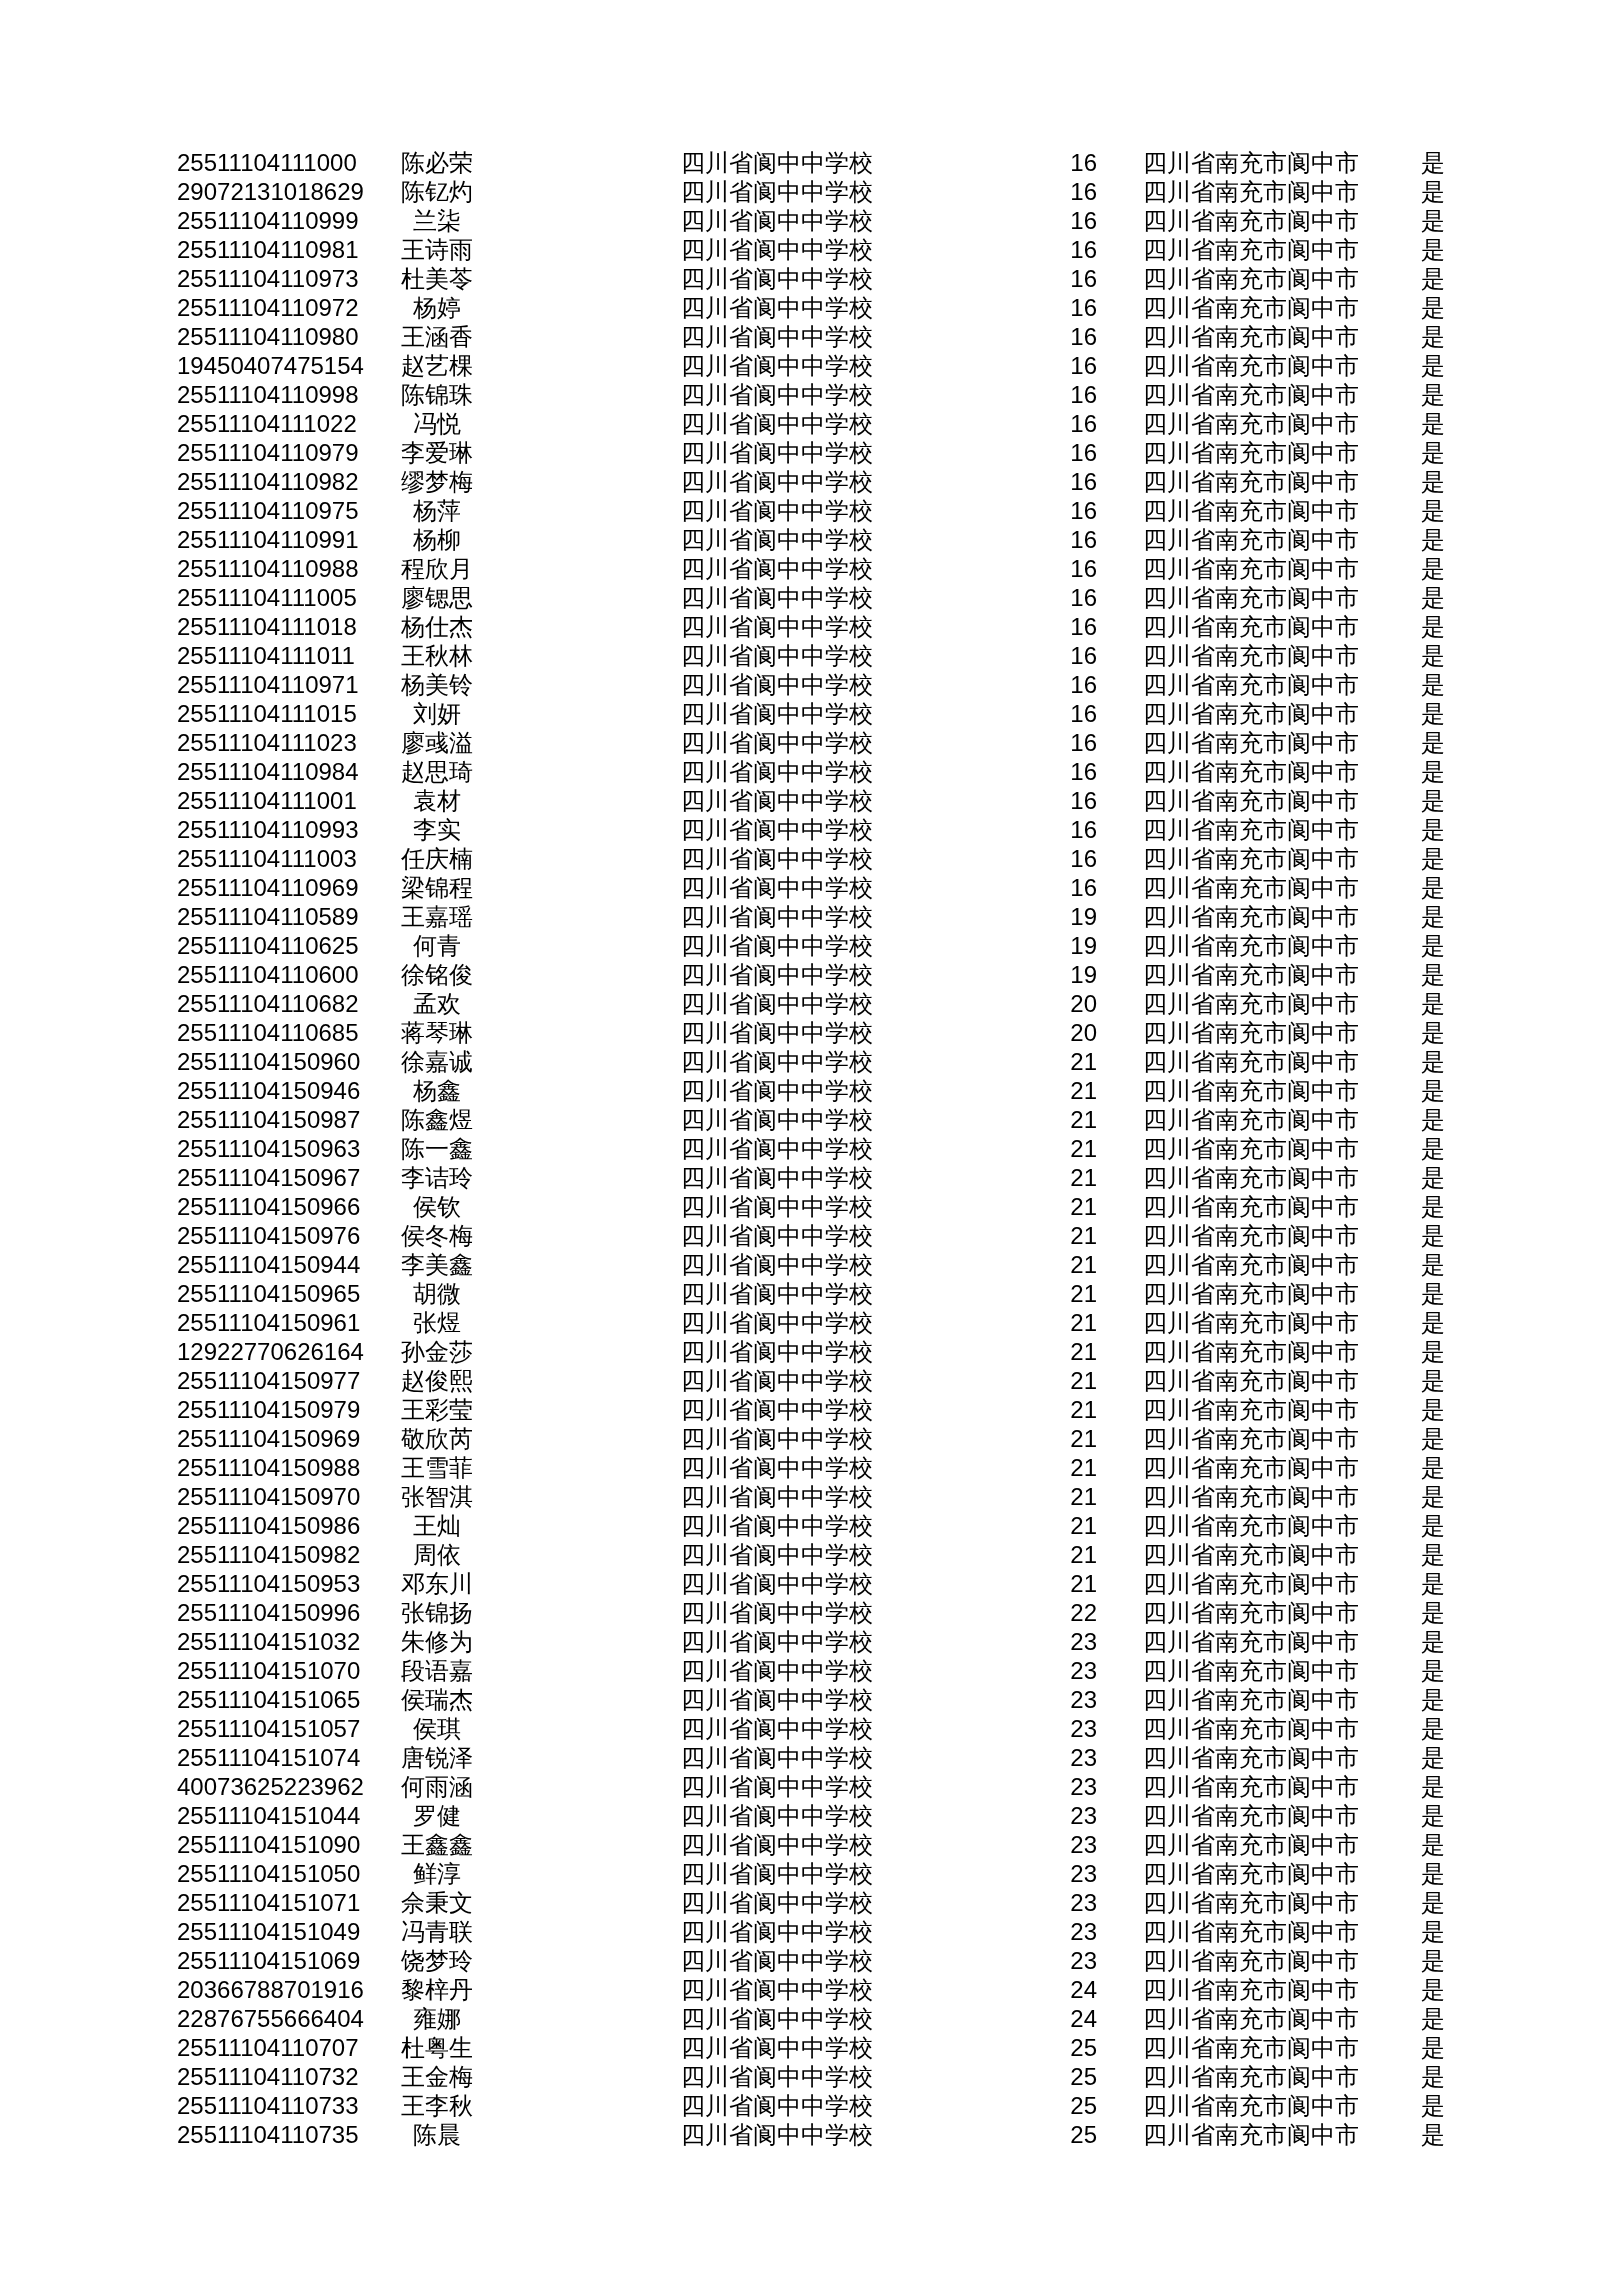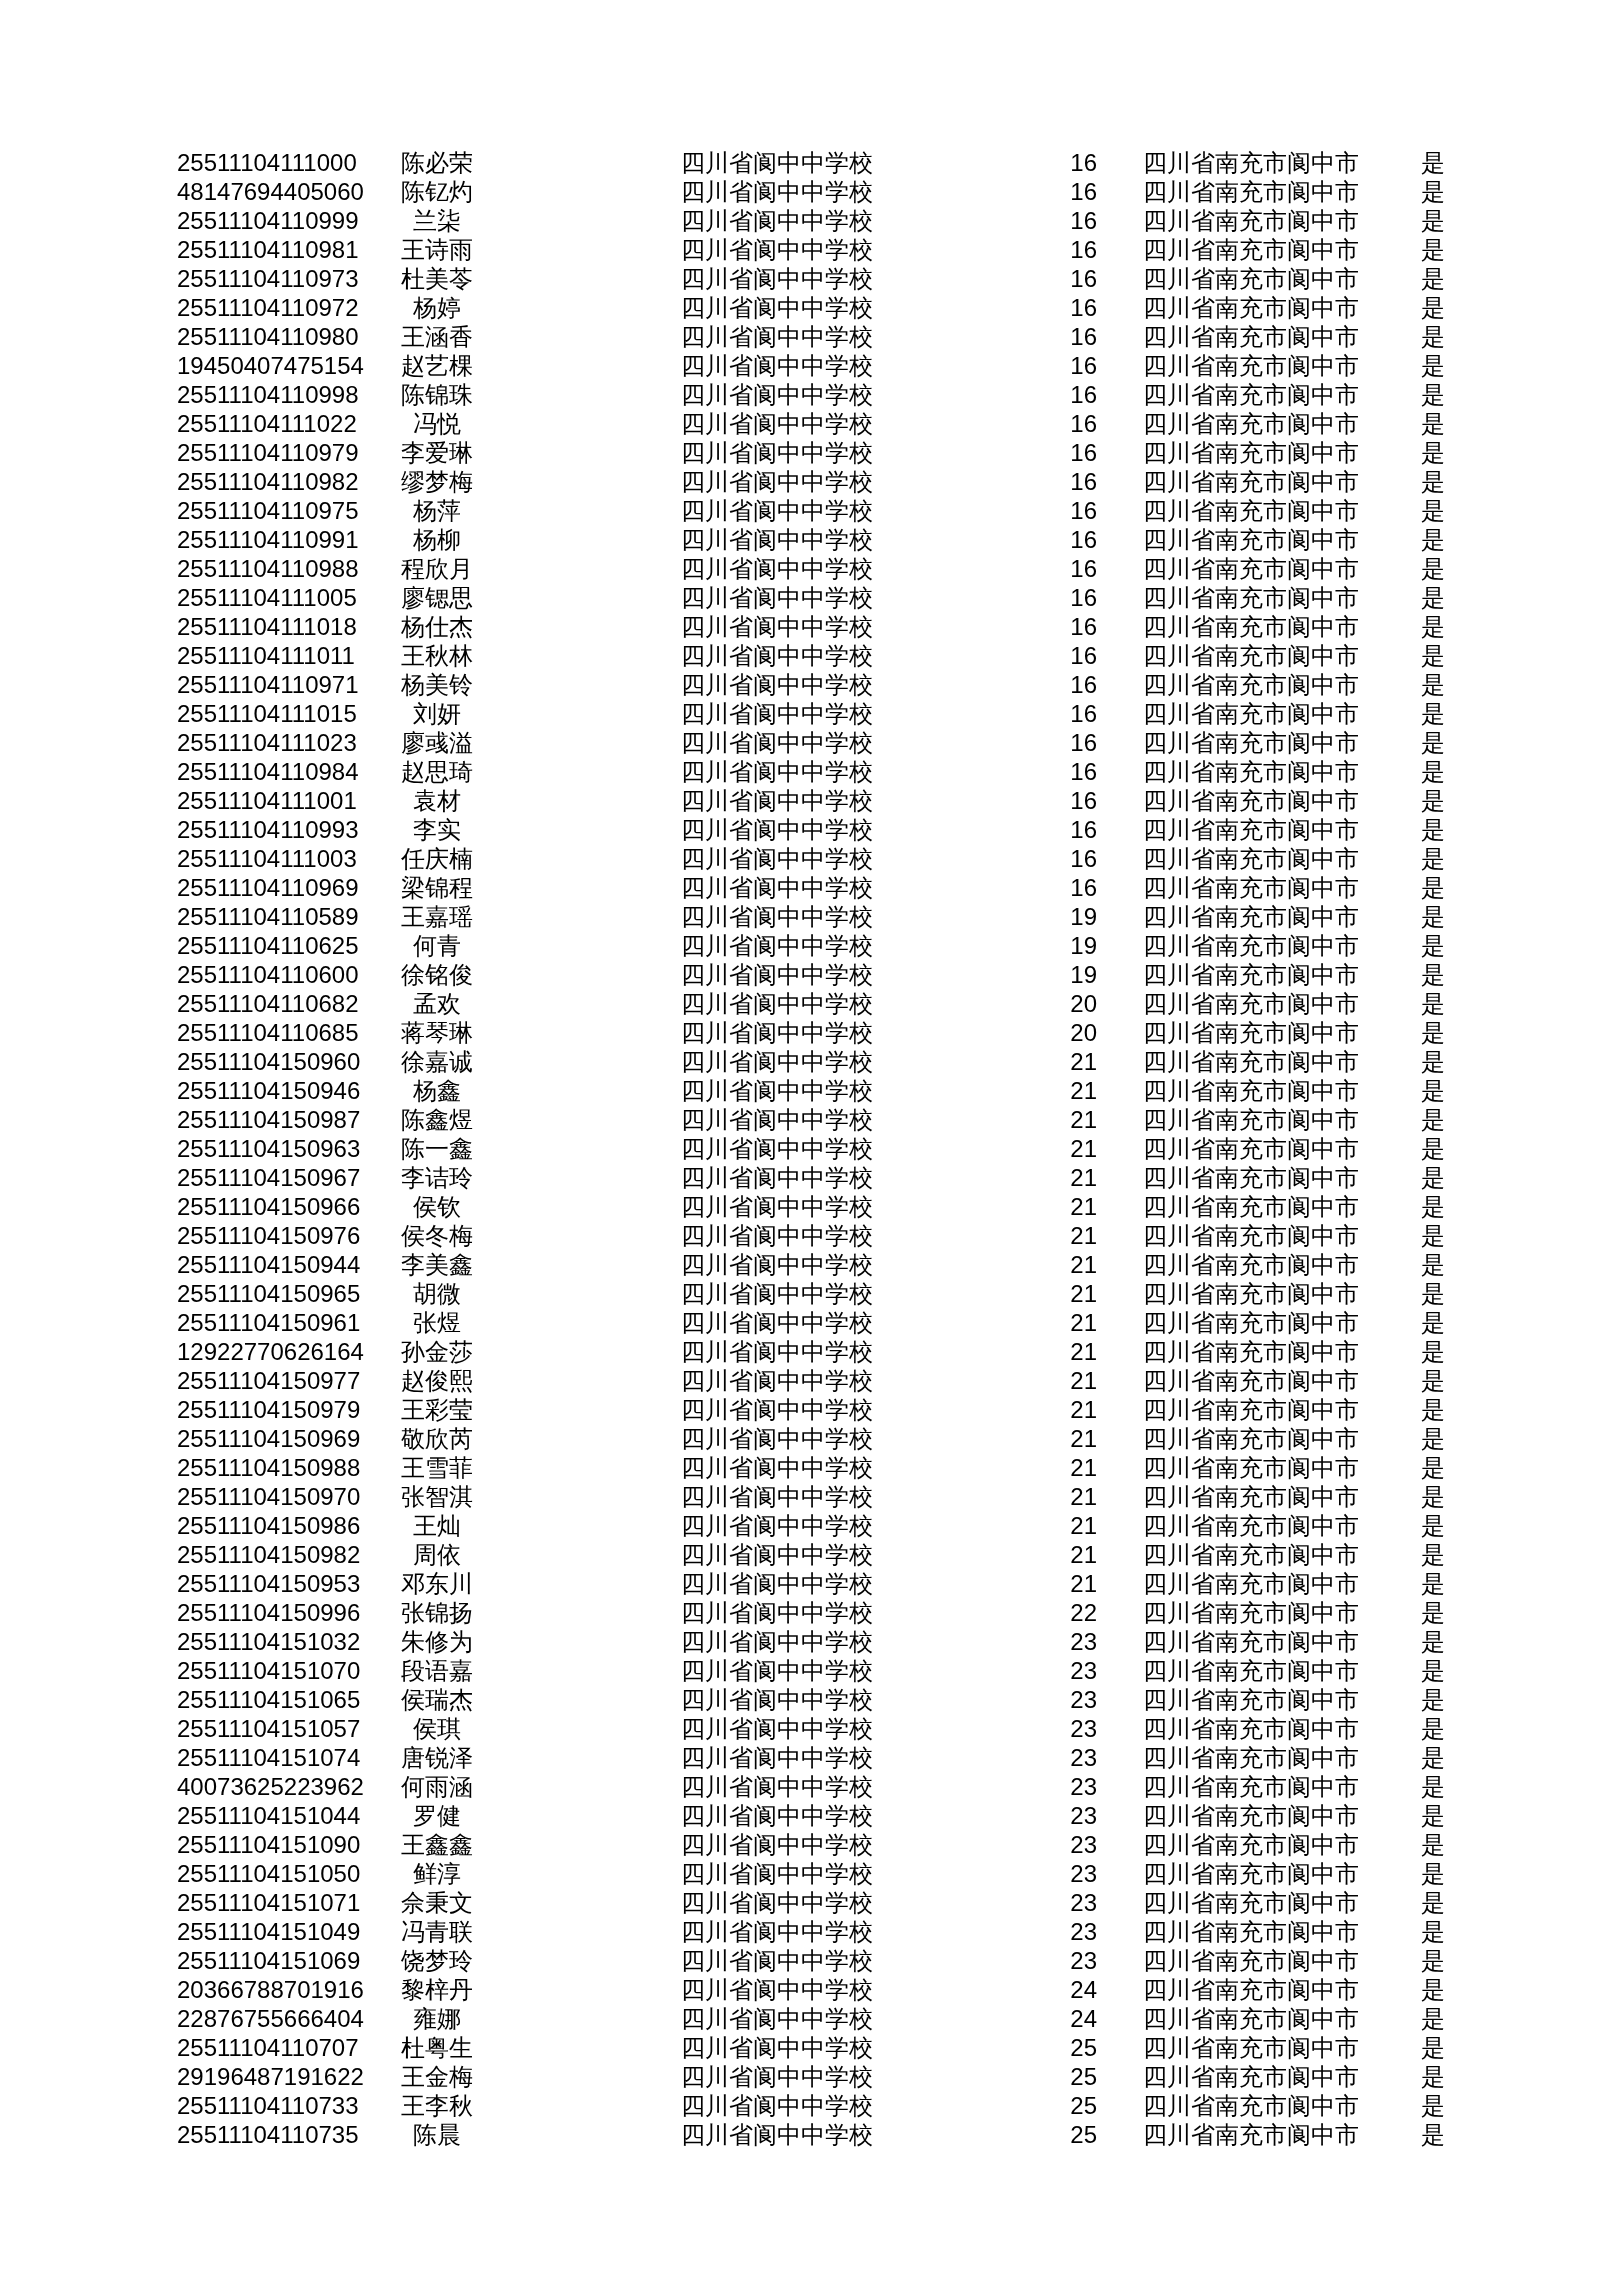--- a/index.html
+++ b/index.html
@@ -48,21 +48,21 @@
 <div id="sheet">
     <div class="row">
       <span class="cell c-id">25511104111000</span>
       <span class="cell c-name">陈必荣</span>
       <span class="cell c-school">四川省阆中中学校</span>
       <span class="cell c-num">16</span>
       <span class="cell c-city">四川省南充市阆中市</span>
       <span class="cell c-flag">是</span>
     </div>
     <div class="row">
-      <span class="cell c-id">48147694405060</span>
+      <span class="cell c-id">29072131018629</span>
       <span class="cell c-name">陈钇灼</span>
       <span class="cell c-school">四川省阆中中学校</span>
       <span class="cell c-num">16</span>
       <span class="cell c-city">四川省南充市阆中市</span>
       <span class="cell c-flag">是</span>
     </div>
     <div class="row">
       <span class="cell c-id">25511104110999</span>
       <span class="cell c-name">兰柒</span>
       <span class="cell c-school">四川省阆中中学校</span>
@@ -568,21 +568,21 @@
     </div>
     <div class="row">
       <span class="cell c-id">25511104110707</span>
       <span class="cell c-name">杜粤生</span>
       <span class="cell c-school">四川省阆中中学校</span>
       <span class="cell c-num">25</span>
       <span class="cell c-city">四川省南充市阆中市</span>
       <span class="cell c-flag">是</span>
     </div>
     <div class="row">
-      <span class="cell c-id">29196487191622</span>
+      <span class="cell c-id">25511104110732</span>
       <span class="cell c-name">王金梅</span>
       <span class="cell c-school">四川省阆中中学校</span>
       <span class="cell c-num">25</span>
       <span class="cell c-city">四川省南充市阆中市</span>
       <span class="cell c-flag">是</span>
     </div>
     <div class="row">
       <span class="cell c-id">25511104110733</span>
       <span class="cell c-name">王李秋</span>
       <span class="cell c-school">四川省阆中中学校</span>

